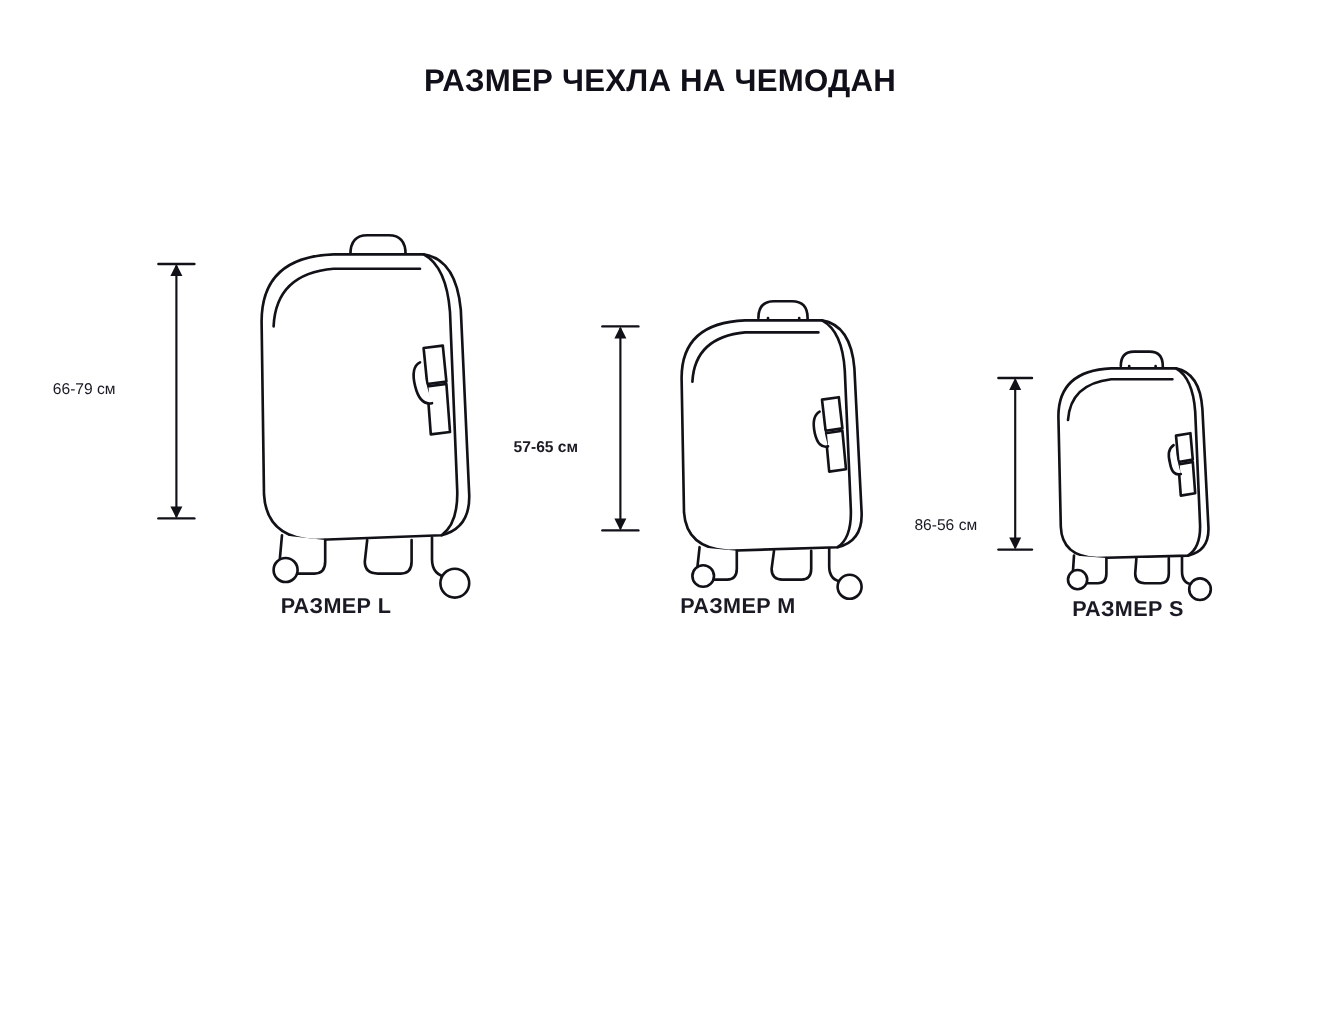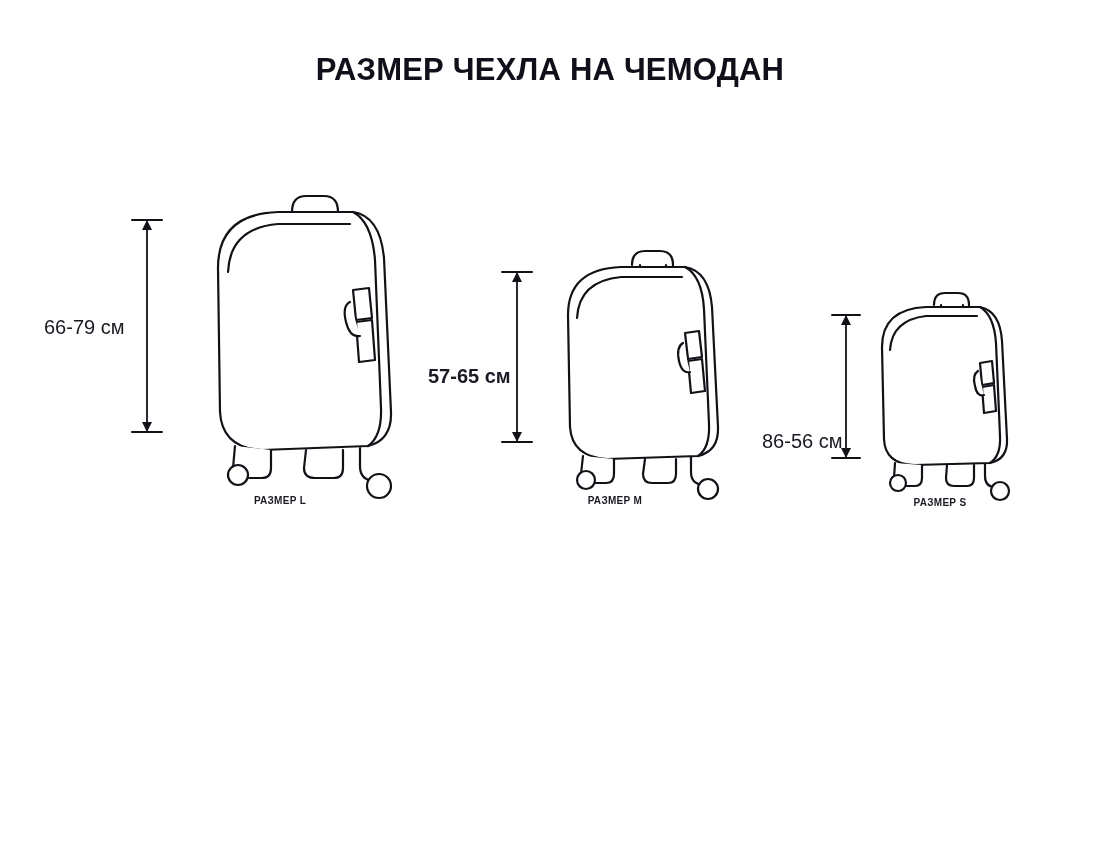--- a/index.html
+++ b/index.html
@@ -14,47 +14,47 @@
     font-family: "Liberation Sans", sans-serif;
     color: #1a1a24;
     overflow: hidden;
   }
   .title {
     position: absolute;
     top: 52px;
     left: 0;
     width: 1100px;
     text-align: center;
-    font-size: 31px;
+    font-size: 26px;
     font-weight: 700;
     letter-spacing: 0.2px;
     color: #10101a;
   }
   .stage {
     position: absolute;
     top: 120px;
     left: 0;
     width: 1100px;
     height: 420px;
   }
   .suitcase-group {
     position: absolute;
   }
   .caption {
     position: absolute;
     text-align: center;
-    font-size: 10px;
+    font-size: 18px;
     font-weight: 600;
     letter-spacing: 0.3px;
     color: #1a1a24;
     white-space: nowrap;
   }
   .dim-label {
     position: absolute;
-    font-size: 20px;
+    font-size: 13px;
     color: #1a1a24;
     white-space: nowrap;
   }
   .notes {
     position: absolute;
     left: 58px;
     top: 608px;
     width: 1000px;
   }
   .note {

